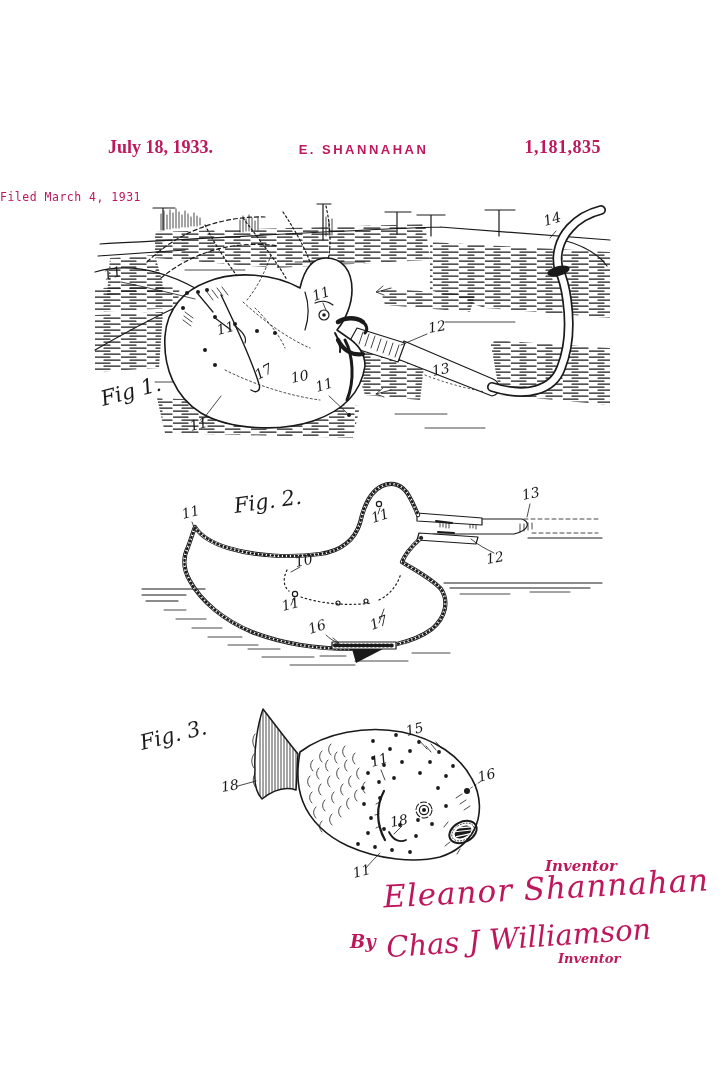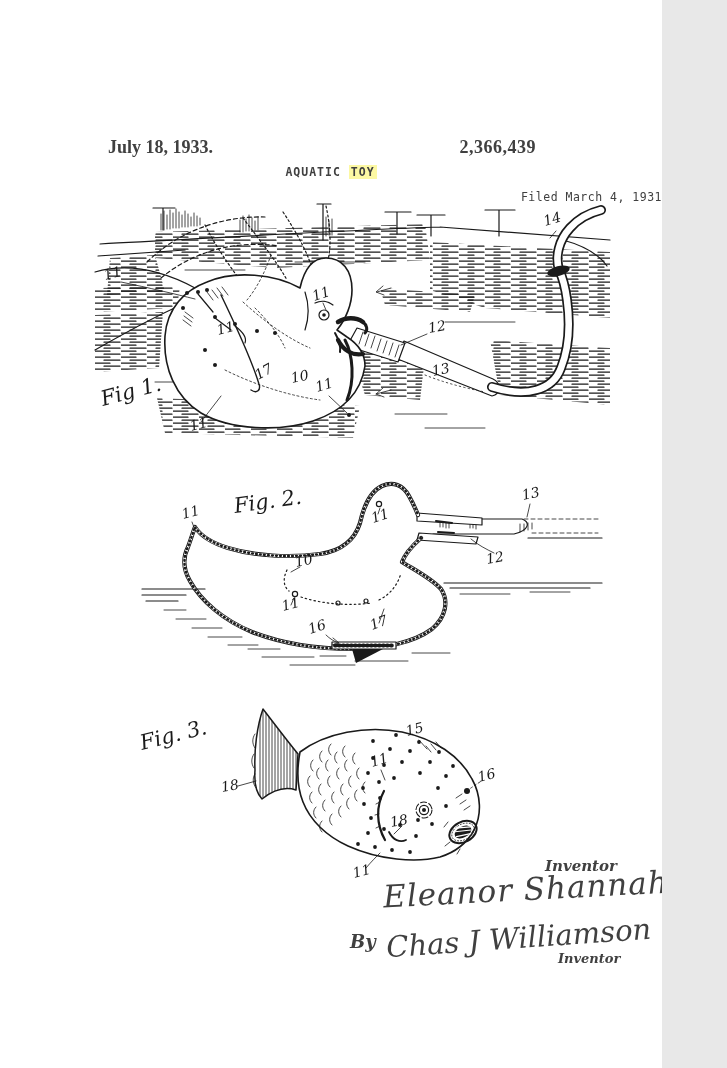--- a/index.html
+++ b/index.html
@@ -1,25 +1,25 @@
 <!DOCTYPE html>
 <html><head>
 <meta charset="utf-8">
 <style>
   html,body{margin:0;padding:0;background:#e8e8e8}
-  .page{position:relative;width:662px;height:1068px;background:#ffffff;overflow:hidden;
-        font-family:"Liberation Serif",serif;color:#404040}
+  .page{position:relative;width:727px;height:1068px;background:#ffffff;overflow:hidden;
+        font-family:"Liberation Serif",serif;color:#be185d}
   .hdr-date{position:absolute;left:108px;top:137px;font-weight:bold;font-size:18px;white-space:nowrap}
   .hdr-name{position:absolute;left:0;right:0;top:142px;text-align:center;
             font-family:"Liberation Sans",sans-serif;font-weight:bold;font-size:13px;letter-spacing:2.5px}
   .hdr-num{position:absolute;right:126px;top:137px;font-weight:bold;font-size:18px;letter-spacing:.5px}
   .hdr-title{position:absolute;left:0;right:0;top:165px;text-align:center;
              font-family:"DejaVu Sans Mono",monospace;font-size:11.5px;font-weight:bold;letter-spacing:1px}
   .hl{background:#fcf8a3;padding:0 2px}
-  .hdr-filed{position:absolute;left:0;right:0;top:190px;text-align:right;
+  .hdr-filed{position:absolute;left:0;right:0;top:190px;text-align:left;
              font-family:"DejaVu Sans Mono",monospace;font-size:11.5px;letter-spacing:.5px}
   svg.d{position:absolute;overflow:visible}
   .d path,.d line,.d circle,.d ellipse,.d polyline,.d polygon{
       stroke:#1a1a1a;fill:none;stroke-width:1.2;stroke-linecap:round;stroke-linejoin:round}
   .d .f{fill:#1a1a1a;stroke:none}
   .d .w{fill:#ffffff}
   .d .t{stroke-width:.8}
   .d .s2{stroke-width:2}.d .s3{stroke-width:3}.d .s4{stroke-width:4.2}.d .s45{stroke-width:4.5}
   .d .hose{stroke-width:10}.d .hosein{stroke-width:6.6;stroke:#fff}
   .d .white{stroke:#fff}
@@ -39,22 +39,22 @@
   .by{font:bold italic 18px "DejaVu Serif",serif}
   .att-sig{font:italic 29px "DejaVu Serif",serif;display:inline-block;transform:rotate(-4deg);margin-left:6px}
   .att-head{position:absolute;left:558px;top:951px;font:bold italic 13px "DejaVu Serif",serif}
 </style>
 </head>
 <body>
 
 <div class="page">
 
   <div class="hdr-date">July 18, 1933.</div>
-  <div class="hdr-num">2,366,439</div>
-  <div class="hdr-title"><span>AQUATIC</span> <span class="hl">TOY</span></div>
+  <div class="hdr-name">E. SHANNAHAN</div>
+  <div class="hdr-num">1,181,835</div>
   <div class="hdr-filed">Filed March 4, 1931</div>
 
   <svg class="d" style="left:95px;top:200px" width="520" height="245" viewBox="0 0 520 245">
     <defs>
       <pattern id="hz" width="26" height="6" patternUnits="userSpaceOnUse">
         <path d="M0,1.2 H15 M9,4.2 H25" stroke="#1a1a1a" stroke-width="0.8" fill="none"></path>
       </pattern>
     </defs>
 
     <polygon class="hzfill" points="60,32 330,24 335,60 180,68 60,58"></polygon>

